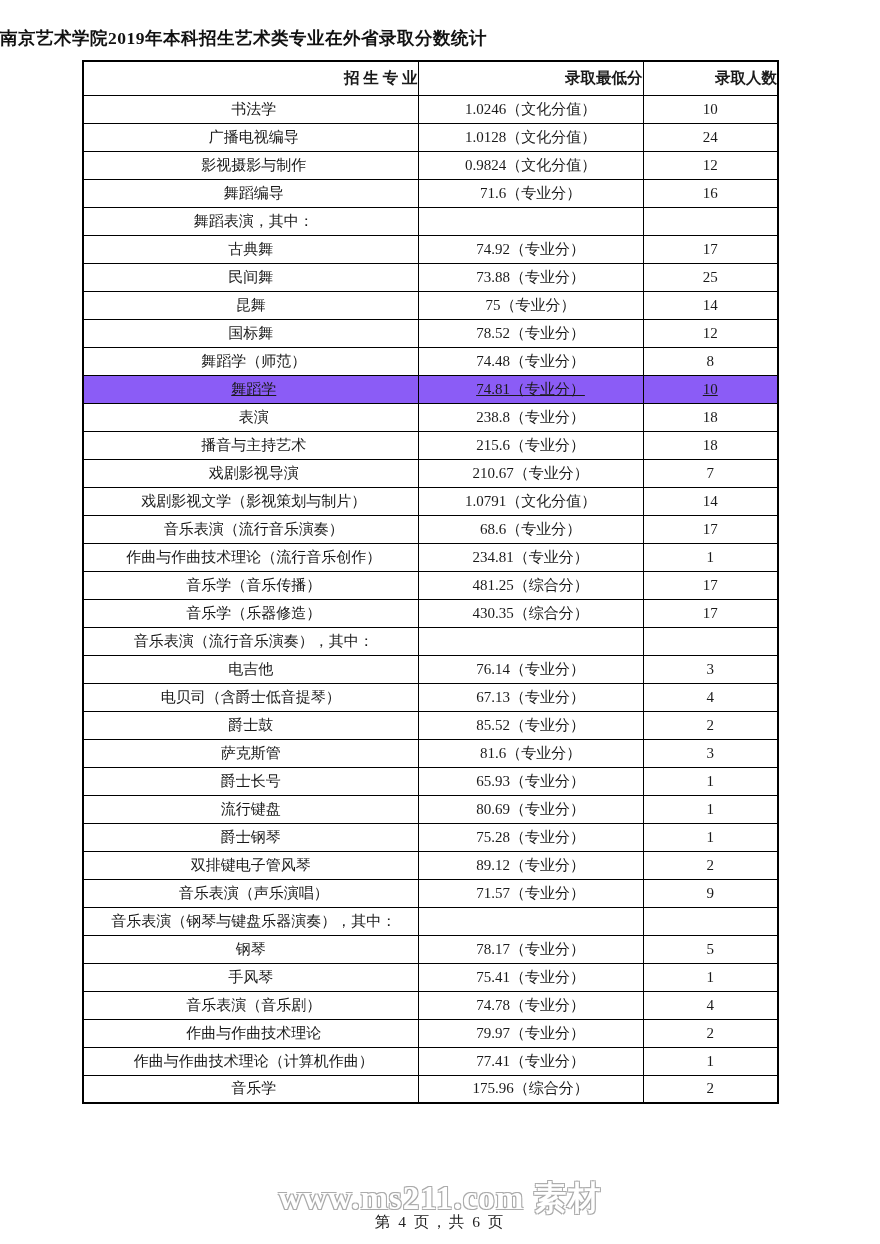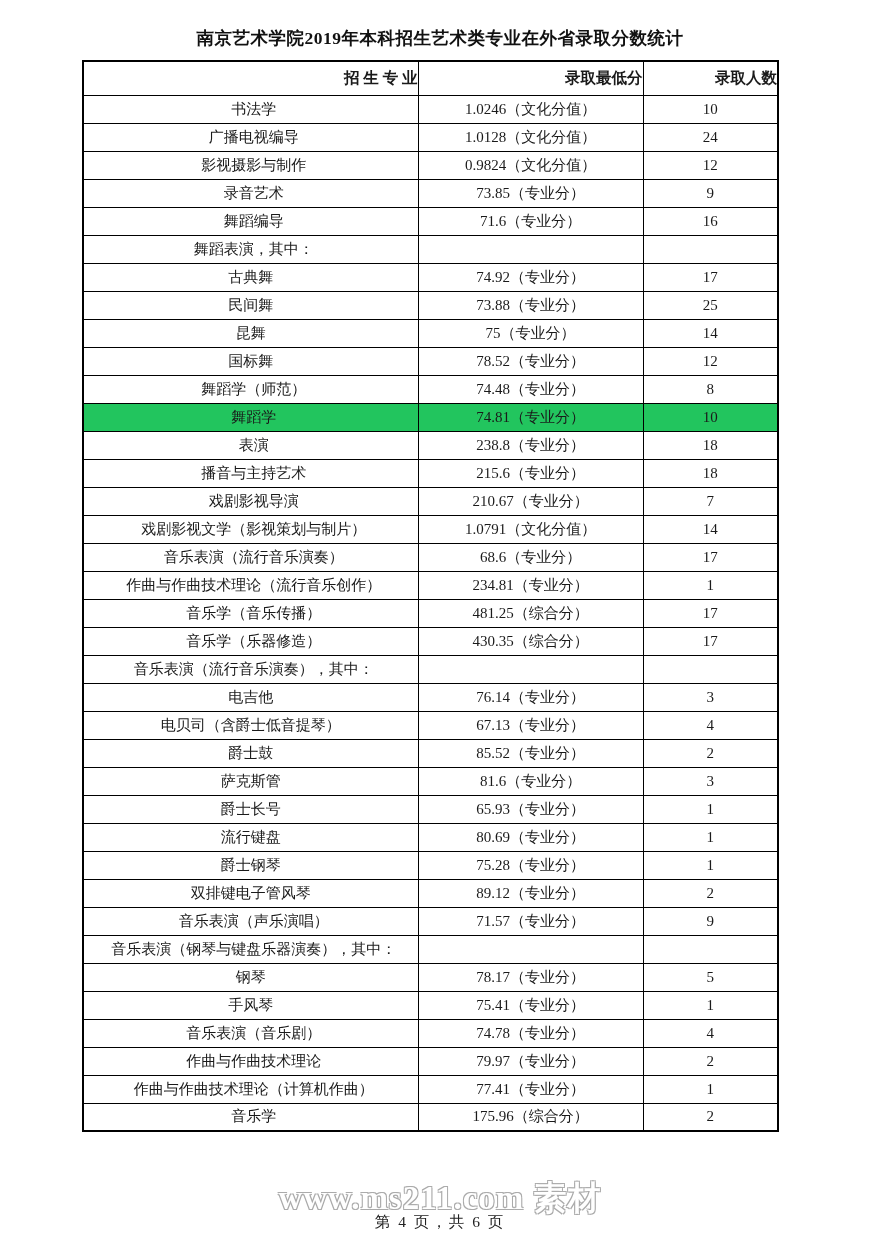--- a/index.html
+++ b/index.html
@@ -11,21 +11,21 @@
     background: #ffffff;
     font-family: "Liberation Serif", "DejaVu Serif", serif;
     color: #1a1a1a;
     overflow: hidden;
   }
   .title {
     position: absolute;
     top: 26px;
     left: 0;
     width: 100%;
-    text-align: center;
+    text-align: left;
     font-size: 17.5px;
     font-weight: bold;
     letter-spacing: 0.5px;
     color: #111;
   }
   table.scores {
     position: absolute;
     top: 60px;
     left: 82px;
     width: 695px;
@@ -108,25 +108,20 @@
       <td class="c1">广播电视编导</td>
       <td class="c2">1.0128（文化分值）</td>
       <td class="c3">24</td>
     </tr>
         <tr>
       <td class="c1">影视摄影与制作</td>
       <td class="c2">0.9824（文化分值）</td>
       <td class="c3">12</td>
     </tr>
         <tr>
-      <td class="c1">录音艺术</td>
-      <td class="c2">73.85（专业分）</td>
-      <td class="c3">9</td>
-    </tr>
-        <tr>
       <td class="c1">舞蹈编导</td>
       <td class="c2">71.6（专业分）</td>
       <td class="c3">16</td>
     </tr>
         <tr>
       <td class="c1">舞蹈表演，其中：</td>
       <td class="c2"></td>
       <td class="c3"></td>
     </tr>
         <tr>
@@ -147,21 +142,21 @@
         <tr>
       <td class="c1 center">国标舞</td>
       <td class="c2">78.52（专业分）</td>
       <td class="c3">12</td>
     </tr>
         <tr>
       <td class="c1">舞蹈学（师范）</td>
       <td class="c2">74.48（专业分）</td>
       <td class="c3">8</td>
     </tr>
-        <tr style="background: #22c55e;">
+        <tr style="background: #8b5cf6; text-decoration: underline;">
       <td class="c1">舞蹈学</td>
       <td class="c2">74.81（专业分）</td>
       <td class="c3">10</td>
     </tr>
         <tr>
       <td class="c1">表演</td>
       <td class="c2">238.8（专业分）</td>
       <td class="c3">18</td>
     </tr>
         <tr>

